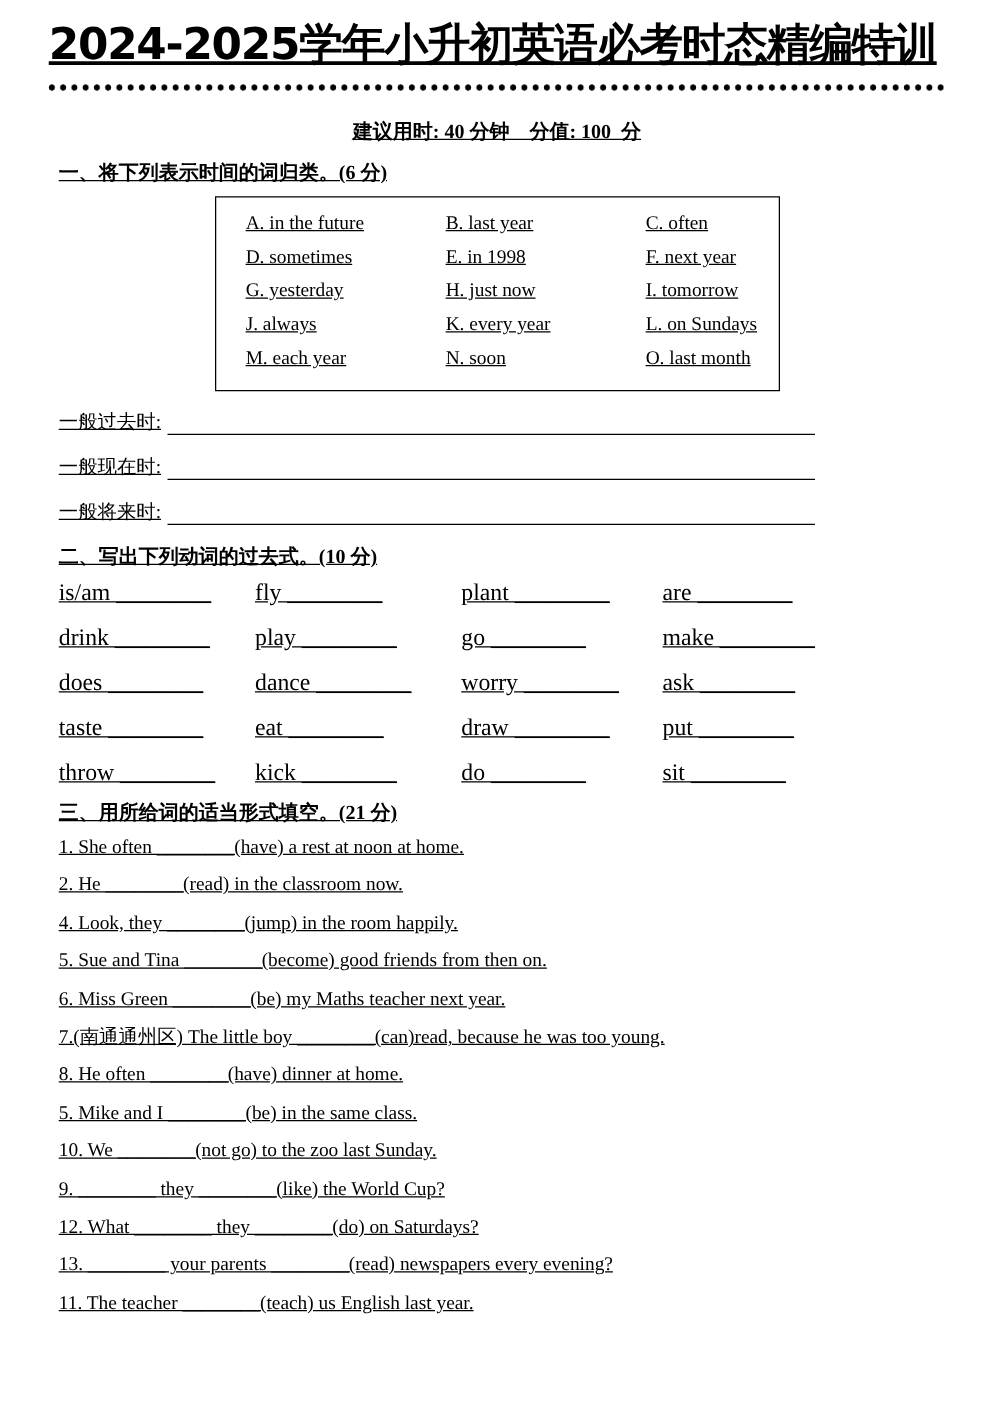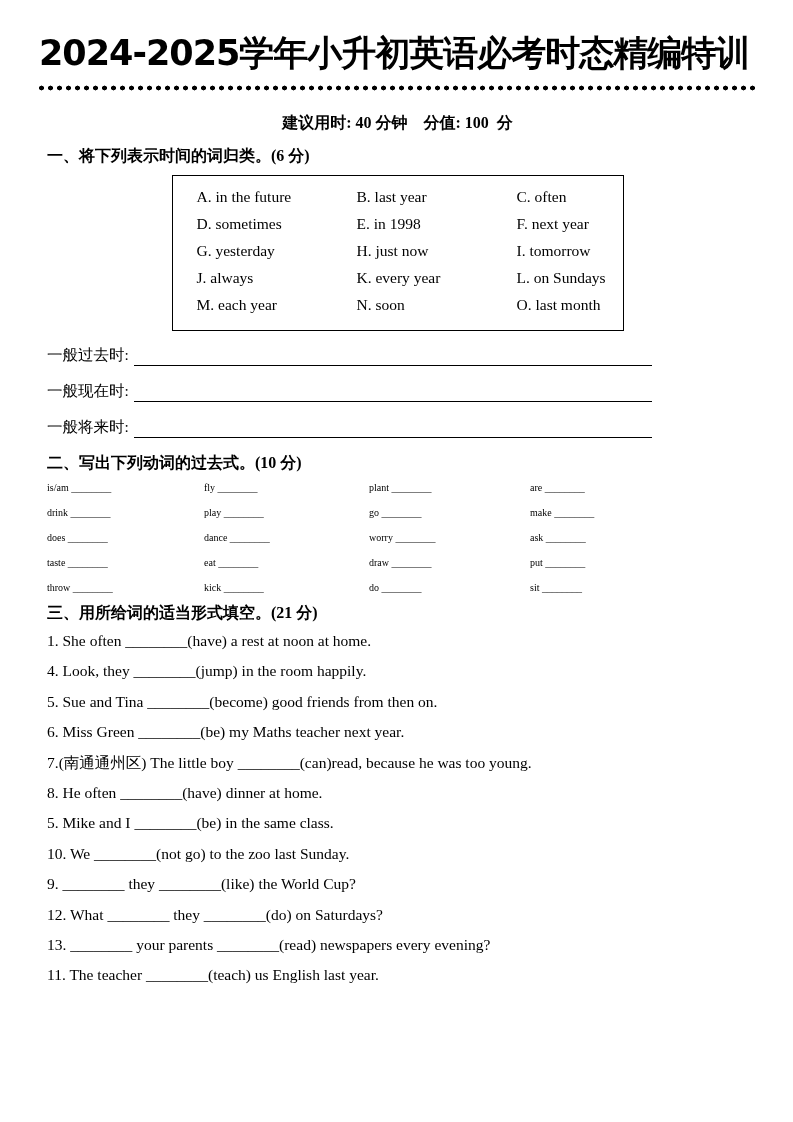--- a/index.html
+++ b/index.html
@@ -2,21 +2,21 @@
 <html><head>
 <meta charset="utf-8">
 <style>
   html, body { margin: 0; padding: 0; background: #ffffff; }
   body {
     width: 793px; height: 1122px;
     font-family: "Liberation Serif", serif;
     color: #000;
     overflow: hidden;
   }
-  .page { box-sizing: border-box; width: 793px; height: 1122px; padding: 30px 45px 0 47px; }
+  .page { box-sizing: border-box; width: 793px; height: 1122px; padding: 12px 45px 0 47px; text-decoration: underline; }
 
   .title {
     font-family: "DejaVu Sans", sans-serif;
     font-weight: 900;
     font-size: 35px;
     letter-spacing: -1px;
     white-space: nowrap;
     margin: 0 0 6px -8px;
   }
   .dots {
@@ -62,21 +62,21 @@
     display: inline-block;
     width: 518px;
     height: 16px;
     margin-left: 5px;
     border-bottom: 1px solid #000;
   }
   .verb-grid {
     display: grid;
     grid-template-columns: 157px 165px 161px 1fr;
     row-gap: 14px;
-    font-size: 10px;
+    font-size: 19px;
     margin: 6px 0 10px 0;
   }
   .verb-grid span { white-space: nowrap; }
   .questions { margin-top: 4px; }
   .questions p {
     margin: 0 0 11.5px 0;
     font-size: 15.5px;
     line-height: 1.22;
     white-space: nowrap;
   }
@@ -145,20 +145,21 @@
     <span>throw ________</span>
     <span>kick ________</span>
     <span>do ________</span>
     <span>sit ________</span>
   </div>
 
   <div class="sec-heading">三、用所给词的适当形式填空。(21  分)</div>
 
   <div class="questions">
     <p>1. She often ________(have) a rest at noon at home.</p>
+    <p>2. He ________(read) in the classroom now.</p>
     <p>4. Look, they ________(jump) in the room happily.</p>
     <p>5. Sue and Tina ________(become) good friends from then on.</p>
     <p>6. Miss Green ________(be) my Maths teacher next year.</p>
     <p>7.(南通通州区) The little boy ________(can)read, because he was too young.</p>
     <p>8. He often ________(have) dinner at home.</p>
     <p>5. Mike and I ________(be) in the same class.</p>
     <p>10. We ________(not go) to the zoo last Sunday.</p>
     <p>9. ________ they ________(like) the World Cup?</p>
     <p>12. What ________ they ________(do) on Saturdays?</p>
     <p>13. ________ your parents ________(read) newspapers every evening?</p>

